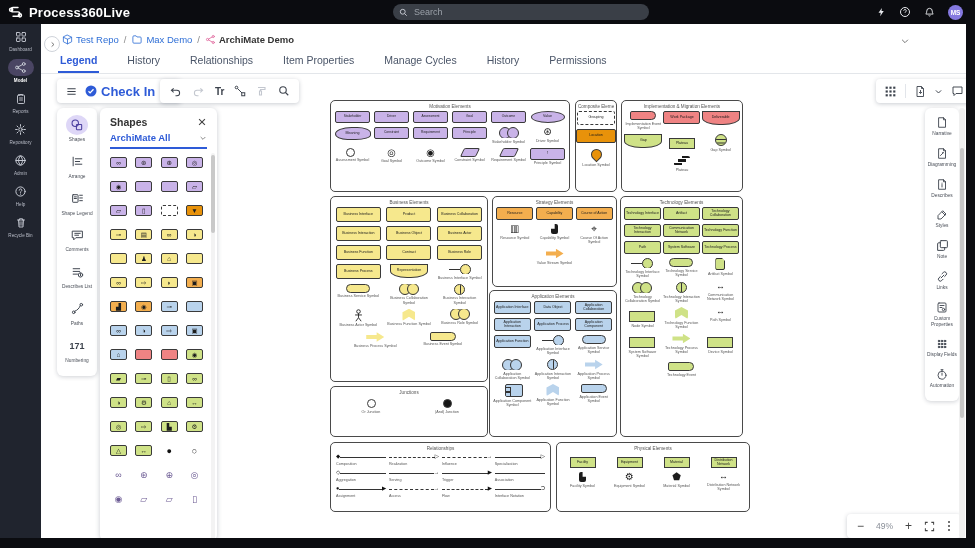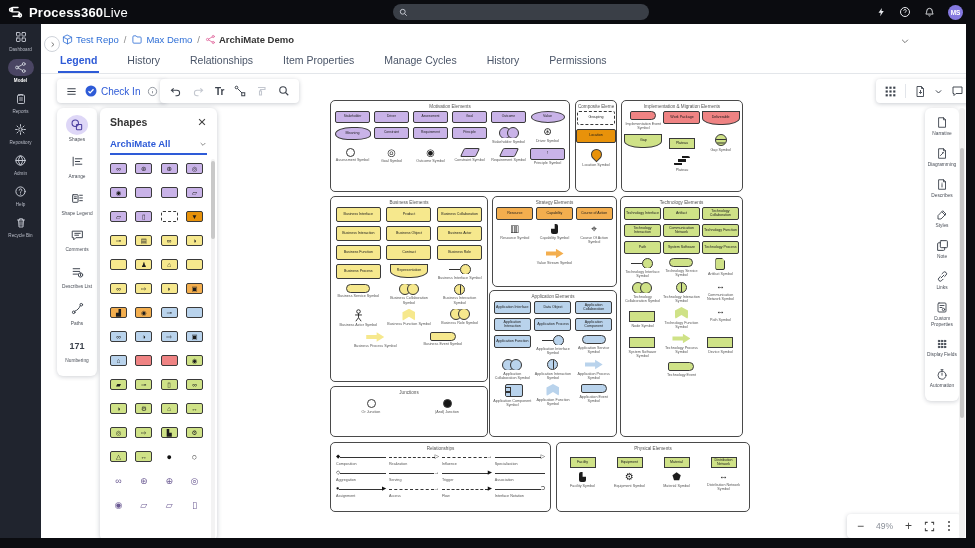--- a/index.html
+++ b/index.html
@@ -5,21 +5,21 @@
   html,body{margin:0;padding:0}
   body{width:975px;height:548px;position:relative;overflow:hidden;background:#fff;
        font-family:"Liberation Sans","DejaVu Sans",sans-serif;-webkit-font-smoothing:antialiased}
   .ic{display:inline-flex;align-items:center;justify-content:center;color:inherit}
   .ic svg{display:block}
 
   
   .topbar{position:absolute;left:0;top:0;width:975px;height:24px;background:#0b0c10;display:flex;align-items:center;z-index:30}
   .logo{margin-left:8px;color:#fff}
   .apptitle{color:#fff;font-size:13px;margin-left:6px;letter-spacing:.2px}
-  .apptitle b{font-weight:700}.apptitle span{font-weight:400}
+  .apptitle b{font-weight:700}.apptitle span{font-weight:700}
   .searchwrap{position:absolute;left:393px;top:4px;width:256px;height:16px;background:#3a3f47;border-radius:8px;display:flex;align-items:center;padding:0 6px;box-sizing:border-box}
   .searchwrap input{background:transparent;border:0;outline:0;color:#cfd3da;font-size:9px;margin-left:4px;width:200px;font-family:inherit}
   .searchwrap input::placeholder{color:#9aa0a8}
   .tb-right{position:absolute;right:12px;top:0;height:24px;display:flex;align-items:center;gap:13px;color:#e8eaee}
   .avatar{width:15px;height:15px;border-radius:50%;background:#8579e0;color:#fff;font-size:6.5px;font-weight:700;display:flex;align-items:center;justify-content:center}
 
   
   .sidebar{position:absolute;left:0;top:24px;width:41px;height:514px;background:#20242e;z-index:25;padding-top:4px;box-sizing:border-box}
   .sb-item{display:flex;flex-direction:column;align-items:center;margin-bottom:7px;cursor:pointer;color:#c9cdd6}
   .sb-ico{width:26px;height:17px;display:flex;align-items:center;justify-content:center;border-radius:9px}
@@ -44,40 +44,40 @@
   .tab{font-size:10.5px;color:#4a5568;cursor:pointer;padding:3px 2px 6px}
   .tab.active{color:#2e5bd7;font-weight:700;border-bottom:2.5px solid #2e5bd7}
   .tabline{position:absolute;left:41px;top:73px;width:925px;height:1px;background:#e3e6ea;z-index:15}
 
   
   .card{position:absolute;background:#fff;border-radius:4px;box-shadow:0 1px 4px rgba(40,50,70,.25);z-index:20;display:flex;align-items:center}
   .tcard1{left:57px;top:79px;height:24px;padding:0 8px;gap:7px}
   .tcard2{left:160px;top:79px;height:24px;padding:0 9px;gap:10px}
   .tcard3{left:876px;top:79px;height:24px;padding:0 8px;gap:8px}
   .checkin{display:flex;align-items:center;gap:4px;cursor:pointer}
-  .checkin .lbl{color:#2e5bd7;font-size:10px;font-weight:400}
+  .checkin .lbl{color:#2e5bd7;font-size:13px;font-weight:700}
   .ticon{color:#3d434d;cursor:pointer;display:flex}
   .ticon.dim{color:#c3c7cf}
   .tr-glyph{font-size:10px;font-weight:700;color:#3d434d}
   .vdiv{width:1px;height:14px;background:#e2e5ea}
 
   
   .lstrip{position:absolute;left:57px;top:108px;width:40px;background:#fff;border-radius:6px;box-shadow:0 1px 4px rgba(40,50,70,.22);z-index:20;padding:7px 0 4px;box-sizing:border-box}
   .ls-item{display:flex;flex-direction:column;align-items:center;margin-bottom:9px;cursor:pointer;color:#3d434d}
   .ls-ico{width:22px;height:20px;display:flex;align-items:center;justify-content:center;border-radius:50%}
   .ls-item.active .ls-ico{background:#ded7f7;color:#4b3fa0}
   .ls-lbl{font-size:4.8px;color:#4a4f58;margin-top:2px;text-align:center;line-height:1.2;max-width:36px}
   .ls-123{font-size:9px;font-weight:700}
 
   
   .panel{position:absolute;left:100px;top:108px;width:117px;height:433px;background:#fff;border-radius:6px;box-shadow:0 1px 5px rgba(40,50,70,.25);z-index:20;display:flex;flex-direction:column;box-sizing:border-box}
   .p-head{display:flex;align-items:center;justify-content:space-between;padding:8px 10px 4px}
   .p-title{font-size:10.5px;font-weight:700;color:#333}
   .p-close{color:#444;cursor:pointer}
-  .p-select{display:flex;align-items:center;justify-content:space-between;margin:6px 10px 0;padding-bottom:4px;border-bottom:2px solid #2e5bd7;cursor:pointer}
+  .p-select{display:flex;align-items:center;justify-content:space-between;margin:0 10px 0;padding-bottom:4px;border-bottom:2px solid #2e5bd7;cursor:pointer}
   .p-selval{color:#2e5bd7;font-size:9.5px;font-weight:700}
   .p-selcaret{color:#777;font-size:8px}
   .p-grid{flex:1;overflow:hidden;position:relative;padding:8px 14px 0 10px}
   .p-row{display:flex;justify-content:space-between;margin-bottom:13px}
   .chip{width:17px;height:11px;border:1px solid #3a3a3a;border-radius:2px;display:flex;align-items:center;justify-content:center;font-size:6.5px;color:#1d1d1d;box-sizing:border-box;cursor:pointer}
   .chip.dashed{border-style:dashed;background:#fff!important}
   .chip.bare{border:0;background:transparent!important;font-size:9px}
   .p-scroll{position:absolute;right:2px;top:4px;width:4px;height:390px;background:#f3f3f3;border-radius:2px}
   .p-scroll i{position:absolute;left:0;top:2px;width:4px;height:78px;background:#c9c9c9;border-radius:2px}
   .p-foot{border-top:1px solid #e8eaee;padding:6px 12px;text-align:right}
@@ -159,20 +159,21 @@
     </svg>
   </span>
   <span class="apptitle"><b>Process360</b><span>Live</span></span>
   <div class="searchwrap">
     <span class="ic">
       <svg width="9" height="9" viewBox="0 0 24 24" fill="none" stroke="#cfd3da" stroke-width="2.4">
           <circle cx="10" cy="10" r="6.5"></circle>
           <path d="M15 15l5.5 5.5"></path>
         </svg>
     </span>
+    <input placeholder="Search" style="">
   </div>
   <div class="tb-right">
     <span class="ic">
       <svg width="9" height="12" viewBox="0 0 24 24" fill="#e8eaee">
           <path d="M13 1 4 14h6l-1.5 9L18 9h-6z"></path>
         </svg>
     </span>
     <span class="ic">
       <svg width="12" height="12" viewBox="0 0 24 24" fill="none" stroke="#e8eaee" stroke-width="2">
           <circle cx="12" cy="12" r="9"></circle>

